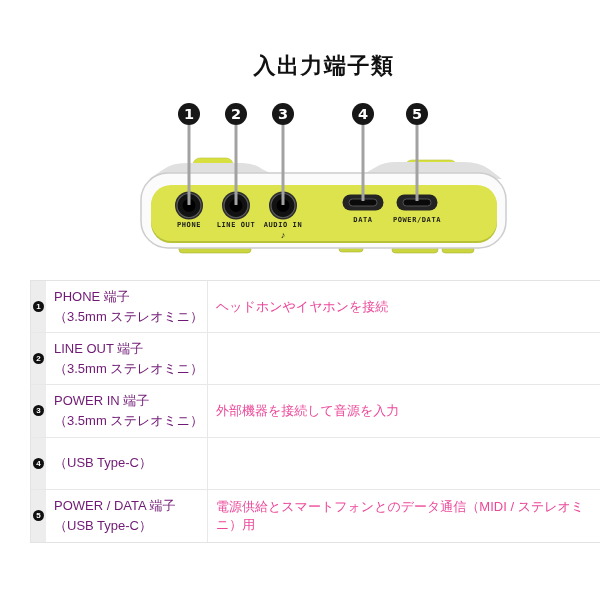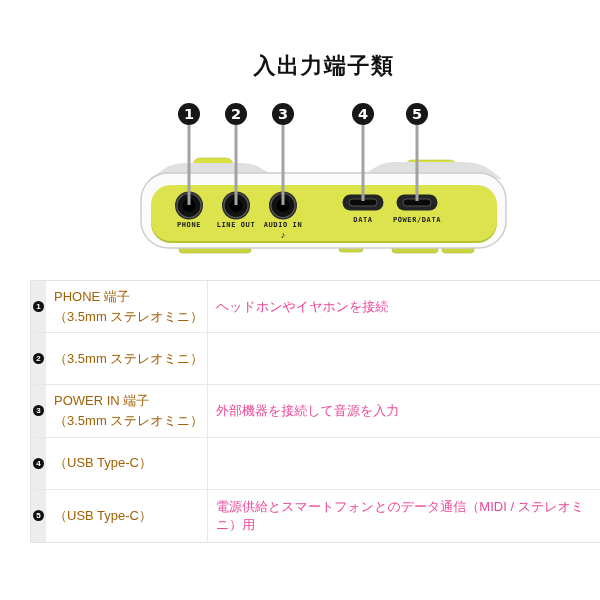--- a/index.html
+++ b/index.html
@@ -36,21 +36,21 @@
   .bullet {
     width:11px; height:11px; border-radius:50%; background:#101010; color:#ffffff;
     font-size:8px; font-weight:bold; line-height:11px; text-align:center;
     display:flex; align-items:center; justify-content:center;
   }
   .tc-name {
     width:162px; min-width:162px; border-right:1px solid #e8e8e8;
     box-sizing:border-box; padding-left:8px;
     display:flex; flex-direction:column; justify-content:center; gap:4px;
   }
-  .tc-name .nm, .tc-name .sp { font-size:13px; color:#a16207; line-height:16px; }
+  .tc-name .nm, .tc-name .sp { font-size:13px; color:#701a75; line-height:16px; }
   .tc-desc {
     flex:1; display:flex; align-items:center; padding-left:8px; padding-right:6px;
     font-size:13px; color:#ec4899; line-height:18px;
   }
 </style>
 </head>
 <body>
 
 <div class="canvas">
 
@@ -149,20 +149,21 @@
         <div class="sp">（3.5mm ステレオミニ）</div>
       </div>
       <div class="tc-desc">ヘッドホンやイヤホンを接続</div>
     </div>
 
     <div class="trow">
       <div class="tc-num">
         <span class="bullet">2</span>
       </div>
       <div class="tc-name">
+        <div class="nm">LINE OUT 端子</div>
         <div class="sp">（3.5mm ステレオミニ）</div>
       </div>
     </div>
 
     <div class="trow">
       <div class="tc-num">
         <span class="bullet">3</span>
       </div>
       <div class="tc-name">
         <div class="nm">POWER IN 端子</div>
@@ -178,19 +179,20 @@
       <div class="tc-name">
         <div class="sp">（USB Type-C）</div>
       </div>
     </div>
 
     <div class="trow">
       <div class="tc-num">
         <span class="bullet">5</span>
       </div>
       <div class="tc-name">
+        <div class="nm">POWER / DATA 端子</div>
         <div class="sp">（USB Type-C）</div>
       </div>
       <div class="tc-desc">電源供給とスマートフォンとのデータ通信（MIDI / ステレオミニ）用</div>
     </div>
 
   </div>
 </div>
 
 </body></html>

